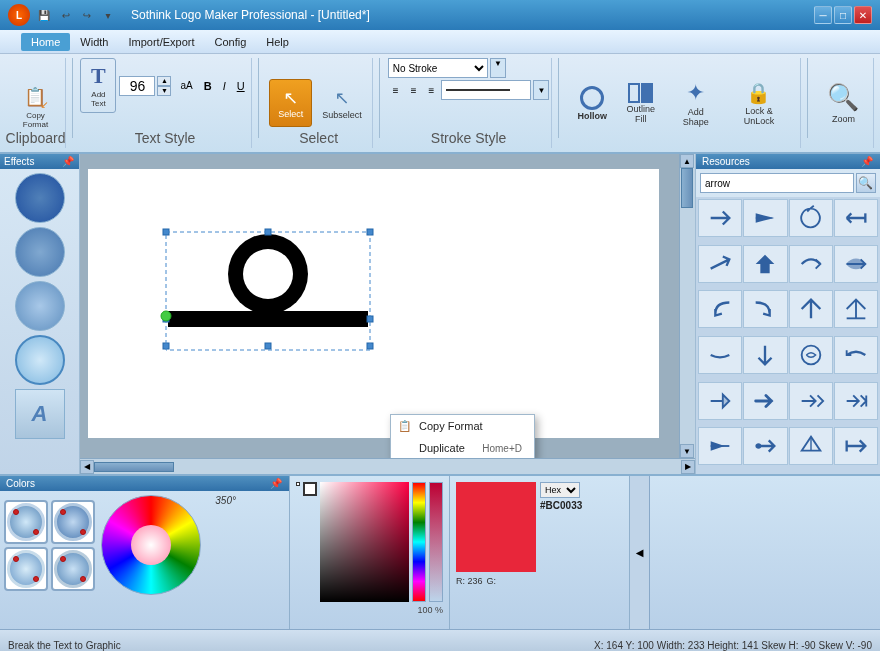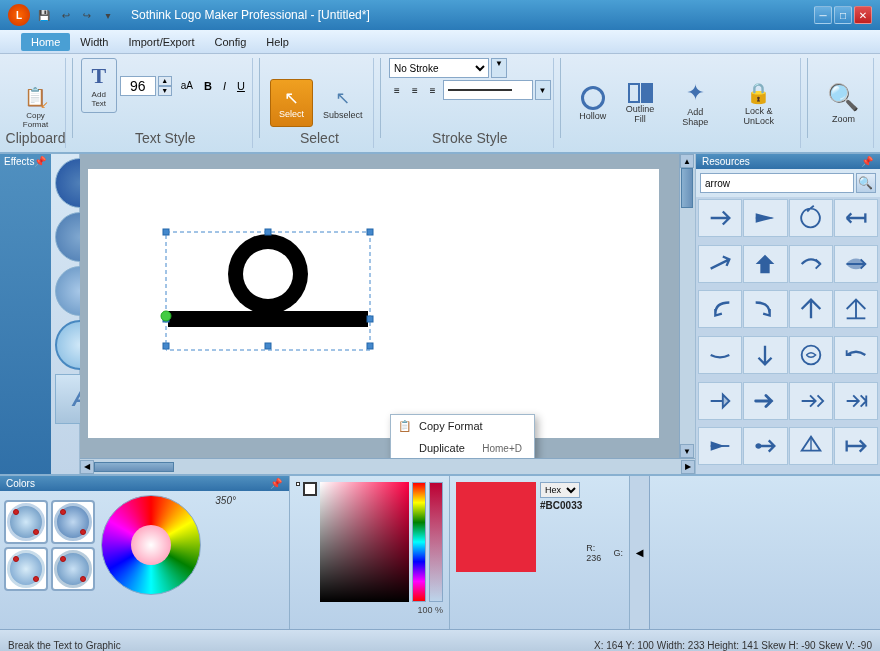--- a/index.html
+++ b/index.html
@@ -30,21 +30,21 @@
     .font-controls { display: flex; flex-direction: column; gap: 2px; }
     .font-row { display: flex; align-items: center; gap: 2px; }
     .font-select { width: 110px; height: 20px; font-size: 10px; border: 1px solid #88a8c8; background: white; }
     .size-input { width: 36px; height: 20px; font-size: 14px; border: 1px solid #88a8c8; text-align: center; }
     .size-spin-btn { width: 14px; height: 10px; font-size: 7px; border: 1px solid #88a8c8; background: #dce8f4; cursor: pointer; display: flex; align-items: center; justify-content: center; }
     .stroke-select { width: 100px; height: 20px; font-size: 10px; border: 1px solid #88a8c8; background: white; }
     .stroke-line { width: 90px; height: 20px; border: 1px solid #88a8c8; background: white; display: flex; align-items: center; padding: 0 4px; }
     .select-btn { background: linear-gradient(to bottom, #f0a020, #d88010); border: 1px solid #b06808; border-radius: 3px; padding: 4px 8px; color: white; font-size: 11px; cursor: pointer; height: 48px; display: flex; flex-direction: column; align-items: center; justify-content: center; }
     
     
-    .left-panel { width: 80px; background: linear-gradient(to bottom, #d8e8f5, #c0d4e8); border-right: 1px solid #a0bcD4; display: flex; }
+    .left-panel { width: 80px; background: linear-gradient(to bottom, #d8e8f5, #c0d4e8); border-right: 1px solid #a0bcD4; display: flex; flex-direction: column; }
     .panel-header { background: linear-gradient(to bottom, #5090c0, #3070a8); color: white; font-size: 10px; padding: 2px 4px; display: flex; justify-content: space-between; }
     .effect-items { display: flex; flex-direction: column; align-items: center; padding: 4px; gap: 4px; }
     .effect-item { width: 50px; height: 50px; border: 1px solid #88b0d0; border-radius: 50%; background: radial-gradient(circle, #c0d8f0, #7098c0); cursor: pointer; display: flex; align-items: center; justify-content: center; }
     .effect-item.blue-dark { background: radial-gradient(circle, #5080b8, #2050a0); }
     .effect-item.blue-med { background: radial-gradient(circle, #80a8d0, #4878b0); }
     .effect-item.blue-light { background: radial-gradient(circle, #a8c8e8, #6090c0); }
     .effect-item.blue-bright { background: radial-gradient(circle, #d0e8f8, #80b8e0); border: 2px solid #4888c0; }
     .effect-item-a { width: 50px; height: 50px; border: 1px solid #88b0d0; background: linear-gradient(to bottom, #d0e4f4, #a8c4dc); cursor: pointer; display: flex; align-items: center; justify-content: center; font-size: 22px; font-weight: bold; color: #5080b8; font-style: italic; }
 
     
@@ -203,21 +203,21 @@
         </div>
       </div>
     </div>
     <span class="ribbon-group-label">Stroke Style</span>
   </div>
 
   <div class="ribbon-divider"></div>
 
   <div class="ribbon-group" style="min-width:160px;">
     <div class="ribbon-group-content" style="gap:4px;">
-      <div class="ribbon-btn" style="height:48px;">
+      <div class="ribbon-btn" style="height:48px;font-weight:bold;">
         <div style="width:24px;height:24px;border:3px solid #4070b0;border-radius:50%;background:transparent;"></div>
         <span class="label">Hollow</span>
       </div>
       <div class="ribbon-btn" style="height:48px;">
         <div style="display:flex;gap:1px;align-items:center;">
           <div style="width:12px;height:20px;border:2px solid #4070b0;background:transparent;"></div>
           <div style="width:12px;height:20px;border:2px solid #4070b0;background:#4070b0;"></div>
         </div>
         <span class="label">Outline
 Fill</span>
@@ -527,21 +527,21 @@
     <div style="display:flex;gap:3px;align-items:flex-start;">
       <div style="width:4px;height:4px;background:white;border:1px solid #333;"></div>
       <div style="width:14px;height:14px;border:2px solid #333;background:white;cursor:pointer;"></div>
       <div class="color-gradient" style="flex:1;height:120px;"></div>
       <div class="hue-slider" style="width:14px;height:120px;"></div>
       <div style="width:14px;height:120px;background:linear-gradient(to bottom,rgba(188,0,51,1),rgba(188,0,51,0));border:1px solid #88a8c8;"></div>
     </div>
     <div style="font-size:9px;color:#444;text-align:right;">100 %</div>
   </div>
 
-  <div style="display:flex;flex-direction:row;padding:6px;gap:4px;width:180px;border-right:1px solid #90b0cc;">
+  <div style="display:flex;flex-direction:column;padding:6px;gap:4px;width:180px;border-right:1px solid #90b0cc;">
     <div style="display:flex;gap:4px;">
       <div style="width:80px;height:90px;background:#e8263a;"></div>
       <div style="display:flex;flex-direction:column;gap:2px;">
         <div style="font-size:9px;color:#333;">
           <select style="font-size:9px;height:16px;width:40px;border:1px solid #88a8c8;"><option>Hex</option></select>
         </div>
         <div style="font-size:10px;font-weight:bold;color:#222;">#BC0033</div>
       </div>
     </div>
     <div style="font-size:9px;color:#333;display:flex;gap:4px;align-items:center;">

